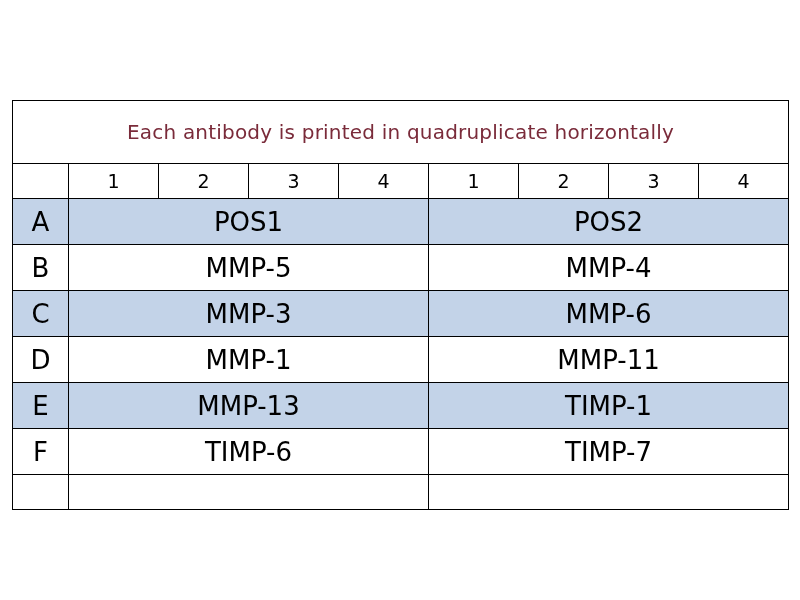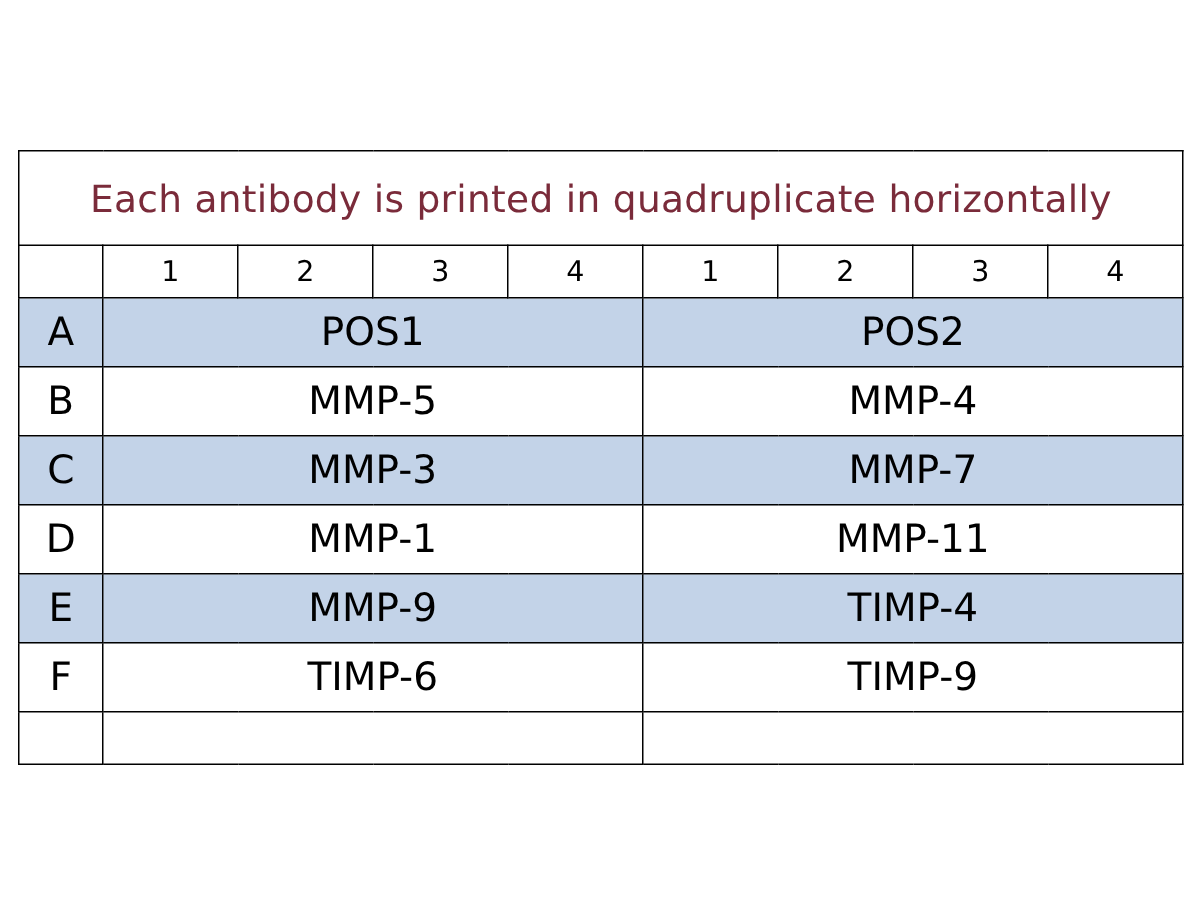--- a/index.html
+++ b/index.html
@@ -30,21 +30,21 @@
   .array-table td {
     border: 1px solid #000000;
     text-align: center;
     vertical-align: middle;
     padding: 0;
     background: #ffffff;
   }
 
   .title-cell {
     height: 62px;
-    font-size: 25px;
+    font-size: 20px;
     color: #7a2b3a;
     letter-spacing: 0.2px;
     font-family: "DejaVu Sans", sans-serif;
   }
 
   .colnum-row td {
     height: 34px;
     font-size: 19px;
     color: #000000;
   }
@@ -115,39 +115,39 @@
 
       <tr class="data-row">
         <td class="row-letter">B</td>
         <td colspan="4">MMP-5</td>
         <td colspan="4">MMP-4</td>
       </tr>
 
       <tr class="data-row shaded">
         <td class="row-letter">C</td>
         <td colspan="4">MMP-3</td>
-        <td colspan="4">MMP-7</td>
+        <td colspan="4">MMP-6</td>
       </tr>
 
       <tr class="data-row">
         <td class="row-letter">D</td>
         <td colspan="4">MMP-1</td>
         <td colspan="4">MMP-11</td>
       </tr>
 
       <tr class="data-row shaded">
         <td class="row-letter">E</td>
-        <td colspan="4">MMP-9</td>
-        <td colspan="4">TIMP-4</td>
+        <td colspan="4">MMP-13</td>
+        <td colspan="4">TIMP-1</td>
       </tr>
 
       <tr class="data-row">
         <td class="row-letter">F</td>
         <td colspan="4">TIMP-6</td>
-        <td colspan="4">TIMP-9</td>
+        <td colspan="4">TIMP-7</td>
       </tr>
 
       <tr class="blank-bottom">
         <td></td>
         <td colspan="4"></td>
         <td colspan="4"></td>
       </tr>
     </tbody>
   </table>
 

